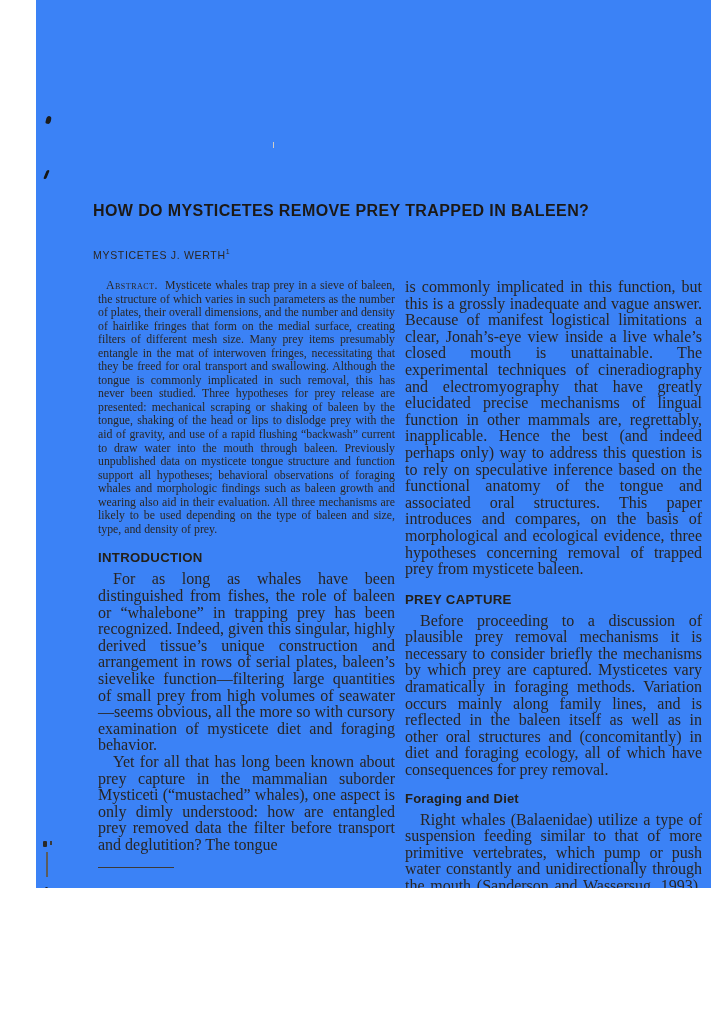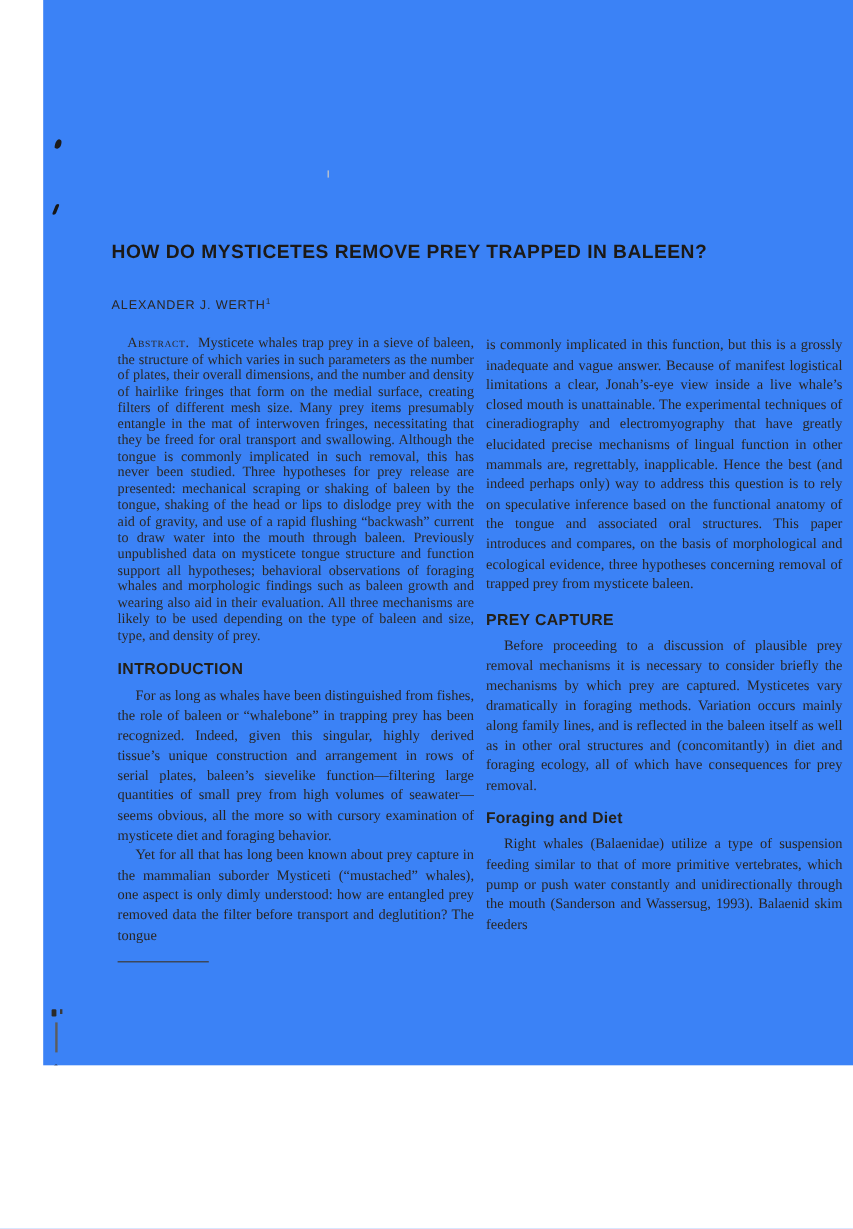--- a/index.html
+++ b/index.html
@@ -74,21 +74,21 @@
   h3.sub-heading {
     margin: 12px 0 6px 0;
     font-family: "Liberation Sans", sans-serif;
     font-size: 13px;
     font-weight: 700;
     letter-spacing: 0.2px;
     color: #242019;
   }
   p.body {
     margin: 0;
-    font-size: 12px;
+    font-size: 16px;
     line-height: 16.6px;
     text-align: justify;
     hyphens: auto;
     color: #292522;
   }
   p.body.indent { text-indent: 15px; }
   .right-col > p.body:first-child { text-indent: 0; }
   .footnote-rule {
     margin-top: 14px;
     width: 76px;
@@ -163,21 +163,21 @@
   <div class="artifact mark-vline"></div>
   <div class="artifact mark-comma"></div>
   <div class="artifact speck-1"></div>
   <div class="artifact speck-2"></div>
   <div class="artifact bottom-seg-1"></div>
   <div class="artifact bottom-seg-2"></div>
   <div class="artifact bottom-seg-3"></div>
 
   <h1 class="title">HOW DO MYSTICETES REMOVE PREY TRAPPED IN BALEEN?</h1>
   <div class="author">
-    <span>ALEXANDER J. WERTH</span><sup>1</sup>
+    <span>MYSTICETES J. WERTH</span><sup>1</sup>
   </div>
 
   <div class="columns">
 
     <div class="col left-col">
       <p class="abstract">
         <span class="abstract-label">Abstract.</span><span>Mysticete whales trap prey in a sieve of baleen, the structure of which varies in such parameters as the number of plates, their overall dimensions, and the number and density of hairlike fringes that form on the medial surface, creating filters of different mesh size. Many prey items presumably entangle in the mat of interwoven fringes, necessitating that they be freed for oral transport and swallowing. Although the tongue is commonly implicated in such removal, this has never been studied. Three hypotheses for prey release are presented: mechanical scraping or shaking of baleen by the tongue, shaking of the head or lips to dislodge prey with the aid of gravity, and use of a rapid flushing “backwash” current to draw water into the mouth through baleen. Previously unpublished data on mysticete tongue structure and function support all hypotheses; behavioral observations of foraging whales and morphologic findings such as baleen growth and wearing also aid in their evaluation. All three mechanisms are likely to be used depending on the type of baleen and size, type, and density of prey.</span>
       </p>
 
       <h2 class="section-heading">INTRODUCTION</h2>

